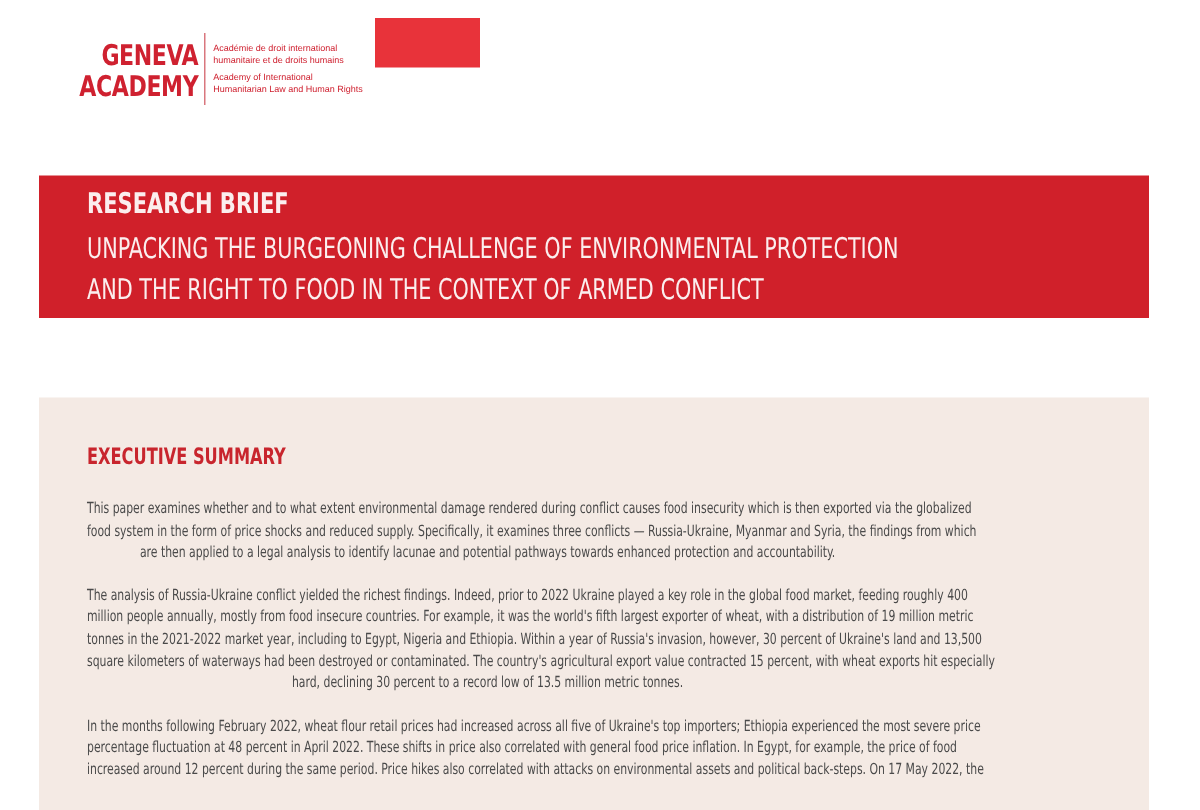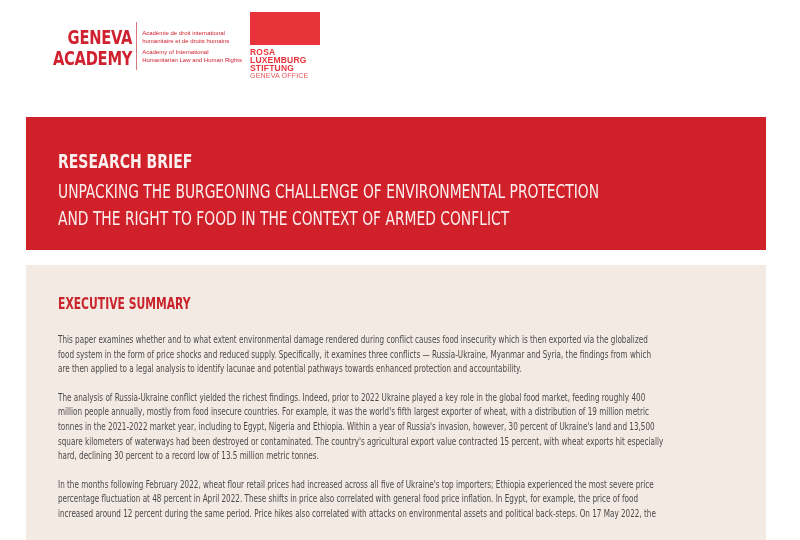--- a/index.html
+++ b/index.html
@@ -35,24 +35,24 @@
   }
   .rl-block { width: 70px; height: 33px; background: #e8333a; }
   .rl-text {
     margin-top: 3px; color: #e8333a; font-weight: bold;
     font-size: 8.5px; line-height: 8px; letter-spacing: 0.2px;
     font-family: "Liberation Sans", sans-serif;
   }
   .rl-text .sub { font-weight: normal; font-size: 7px; line-height: 8px; color: #e8555a; }
 
   .banner {
-    position: absolute; left: 26px; top: 117px; width: 740px; height: 133px;
+    position: absolute; left: 26px; top: 117px; width: 740px; height: 95px;
     background: #d0202a;
     color: #fbeeee;
-    box-sizing: border-box; padding: 33px 0 0 32px;
+    box-sizing: border-box; padding: 8px 0 0 32px;
     font-family: "DejaVu Sans Condensed", "Liberation Sans Narrow", "Liberation Sans", sans-serif;
   }
   .banner .kicker {
     font-weight: bold; font-size: 19px; line-height: 22px;
     transform: scaleX(0.82); transform-origin: left center; white-space: nowrap;
     margin-bottom: 6px;
   }
   .banner .title {
     font-size: 19px; line-height: 27px; white-space: nowrap;
     transform: scaleX(0.81); transform-origin: left center;
@@ -66,20 +66,21 @@
   .section-heading {
     color: #c8252d; font-weight: bold; font-size: 15px; line-height: 18px;
     font-family: "DejaVu Sans Condensed", "Liberation Sans Narrow", "Liberation Sans", sans-serif;
     transform: scaleX(0.8); transform-origin: left center; white-space: nowrap;
     margin-bottom: 20px;
   }
   .para {
     color: #4a4a4a; font-size: 10.2px; line-height: 14.6px;
     font-family: "DejaVu Sans Condensed", "Liberation Sans Narrow", "Liberation Sans", sans-serif;
     margin: 12px 0 14px 0;
+    text-align: center;
   }
   .para .ln {
     display: block; white-space: nowrap;
     transform: scaleX(0.79); transform-origin: left center;
   }
 </style>
 </head>
 <body>
 
 <div class="logo-ga">
@@ -95,26 +96,20 @@
     </div>
     <div class="grp">
       <div>Academy of International</div>
       <div>Humanitarian Law and Human Rights</div>
     </div>
   </div>
 </div>
 
 <div class="logo-rl">
   <div class="rl-block"></div>
-  <div class="rl-text">
-    <div>ROSA</div>
-    <div>LUXEMBURG</div>
-    <div>STIFTUNG</div>
-    <div class="sub">GENEVA OFFICE</div>
-  </div>
 </div>
 
 <div class="banner">
   <div class="kicker">RESEARCH BRIEF</div>
   <div class="title">UNPACKING THE BURGEONING CHALLENGE OF ENVIRONMENTAL PROTECTION</div>
   <div class="title">AND THE RIGHT TO FOOD IN THE CONTEXT OF ARMED CONFLICT</div>
 </div>
 
 <div class="panel">
   <div class="section-heading">EXECUTIVE SUMMARY</div>

